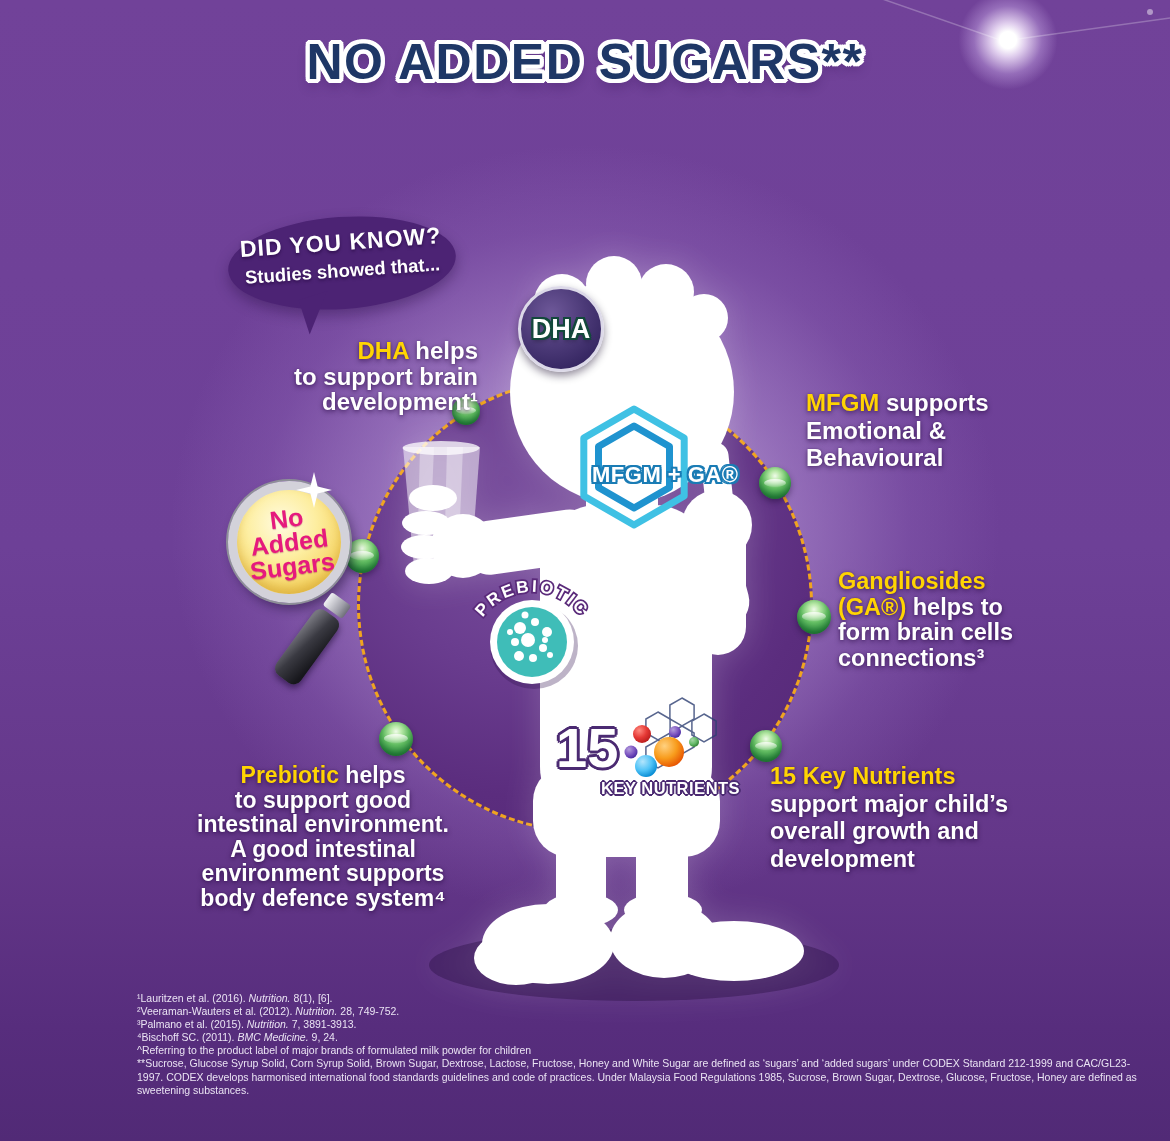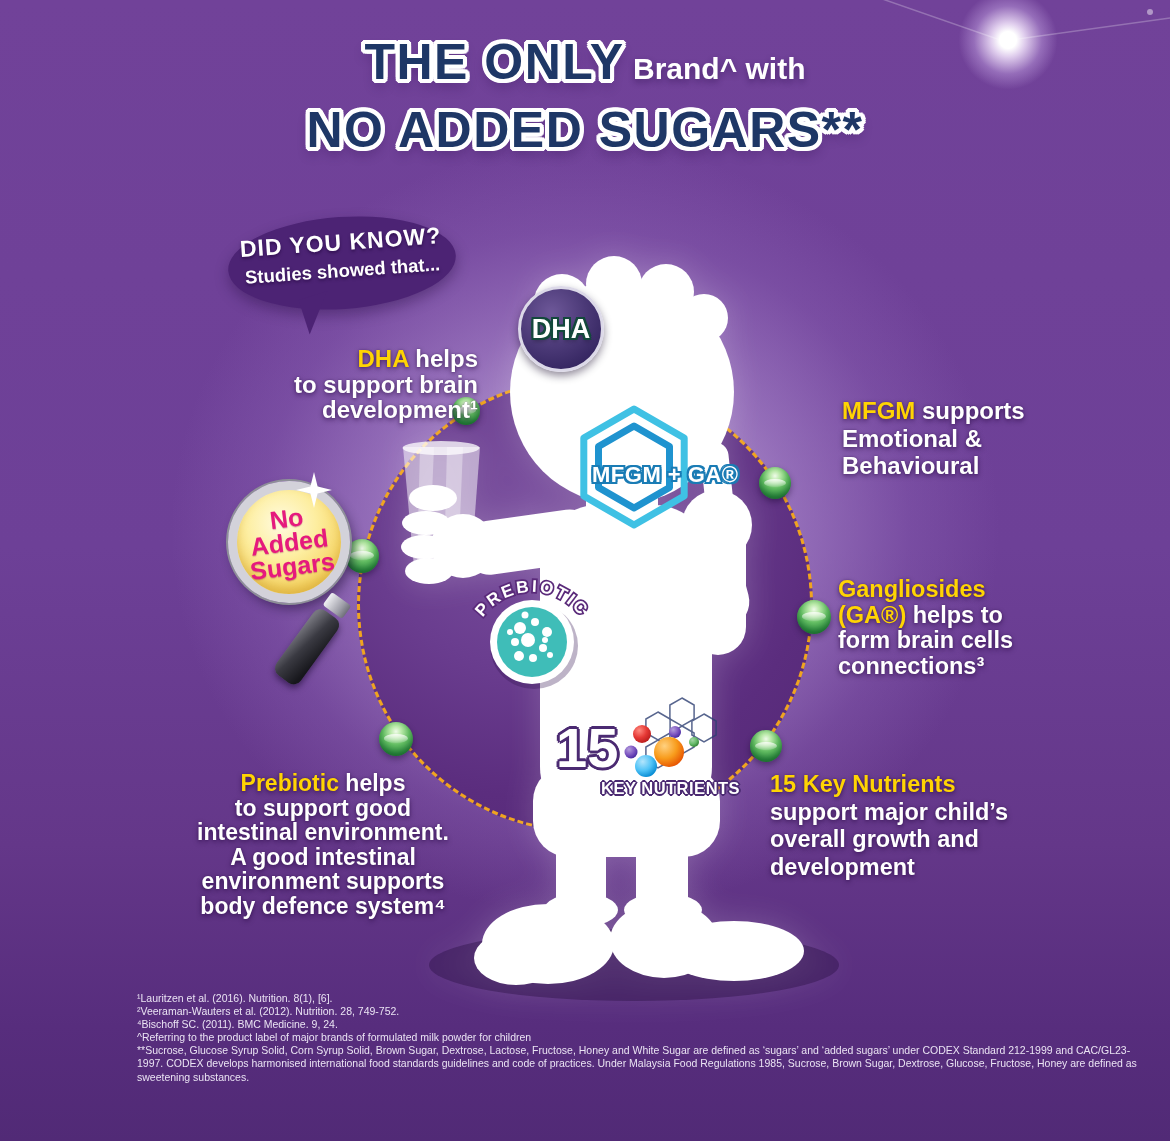--- a/index.html
+++ b/index.html
@@ -81,44 +81,43 @@
   .lens-text{transform:rotate(-7deg);text-align:center;color:#e6197d;font-size:25px;line-height:24px;font-weight:800;
     text-shadow:0 1px 1px rgba(130,15,70,0.3);}
   .sparkle{position:absolute;left:74px;top:2px;width:36px;height:36px;background:#fff;
     clip-path:polygon(50% 0,60% 40%,100% 50%,60% 60%,50% 100%,40% 60%,0 50%,40% 40%);
     filter:drop-shadow(0 0 4px rgba(255,255,255,0.9));}
   .handle{position:absolute;left:110px;top:122px;transform:rotate(36deg);transform-origin:top left;}
   .handle-collar{width:24px;height:16px;background:linear-gradient(90deg,#f0f0f4,#9c9ca6 70%,#6e6e78);border-radius:3px;}
   .handle-grip{width:30px;height:80px;margin-top:3px;margin-left:-3px;border-radius:9px;
     background:linear-gradient(100deg,#76767e 8%,#3a3a42 45%,#17171c 90%);box-shadow:2px 3px 6px rgba(15,0,35,0.5);}
   
-  .co{color:#fff;font-weight:800;text-shadow:0 2px 5px rgba(35,5,60,0.6),0 0 2px rgba(35,5,60,0.35);margin-top:8px;}
+  .co{color:#fff;font-weight:800;text-shadow:0 2px 5px rgba(35,5,60,0.6),0 0 2px rgba(35,5,60,0.35);}
   .co .hl{color:#ffd403;}
   .co-dha{left:178px;top:338px;width:300px;text-align:right;font-size:24px;line-height:25.5px;}
-  .co-mfgm{left:842px;top:389px;width:250px;font-size:24px;line-height:27.5px;}
+  .co-mfgm{left:806px;top:389px;width:250px;font-size:24px;line-height:27.5px;}
   .co-gang{left:838px;top:569px;width:240px;font-size:23.5px;line-height:25.5px;}
   .co-preb{left:168px;top:763px;width:310px;text-align:center;font-size:23px;line-height:24.5px;}
   .co-nutr{left:770px;top:763px;width:270px;font-size:23.5px;line-height:27.5px;}
   
   .refs{left:137px;top:992px;width:1005px;font-size:10.5px;line-height:13.1px;color:#eae3f3;font-weight:400;}
-  .refs .it{}
+  .refs .it{font-style:italic;}
 </style>
 </head>
 <body>
 
 <div class="canvas">
 
   <div class="abs glow-dot"></div>
   <svg class="abs molecule" width="1170" height="140" viewBox="0 0 1170 140">
     <polyline points="868,-6 1003,41 1170,18" fill="none" stroke="rgba(255,255,255,0.25)" stroke-width="1.5"></polyline>
     <circle cx="1150" cy="12" r="3" fill="rgba(255,255,255,0.45)"></circle>
   </svg>
 
   <div class="abs title">
-    <div><span class="t-strong">THE ONLY</span><span class="t-small"> Brand^ with</span></div>
     <div><span class="t-strong">NO ADDED SUGARS**</span></div>
   </div>
 
   <div class="abs big-circle"></div>
 
   <svg class="abs child-svg" width="1170" height="1141" viewBox="0 0 1170 1141">
     <ellipse cx="634" cy="965" rx="205" ry="36" fill="rgba(40,14,66,0.4)"></ellipse>
     <g fill="#ffffff">
       <circle cx="622" cy="392" r="112"></circle>
       <circle cx="562" cy="302" r="28"></circle>
@@ -300,18 +299,19 @@
   <div class="abs co co-nutr">
     <div class="hl">15 Key Nutrients</div>
     <div>support major child’s</div>
     <div>overall growth and</div>
     <div>development</div>
   </div>
 
   <div class="abs refs">
     <div><span>¹Lauritzen et al. (2016). </span><span class="it">Nutrition.</span><span> 8(1), [6].</span></div>
     <div><span>²Veeraman-Wauters et al. (2012). </span><span class="it">Nutrition.</span><span> 28, 749-752.</span></div>
+    <div><span>³Palmano et al. (2015). </span><span class="it">Nutrition.</span><span> 7, 3891-3913.</span></div>
     <div><span>⁴Bischoff SC. (2011). </span><span class="it">BMC Medicine.</span><span> 9, 24.</span></div>
     <div>^Referring to the product label of major brands of formulated milk powder for children</div>
     <div>**Sucrose, Glucose Syrup Solid, Corn Syrup Solid, Brown Sugar, Dextrose, Lactose, Fructose, Honey and White Sugar are defined as ‘sugars’ and ‘added sugars’ under CODEX Standard 212-1999 and CAC/GL23-1997. CODEX develops harmonised international food standards guidelines and code of practices. Under Malaysia Food Regulations 1985, Sucrose, Brown Sugar, Dextrose, Glucose, Fructose, Honey are defined as sweetening substances.</div>
   </div>
 
 </div>
 
 </body></html>

